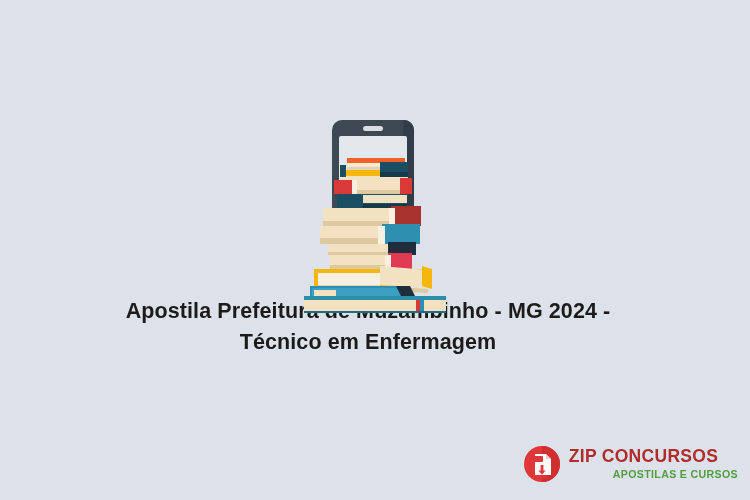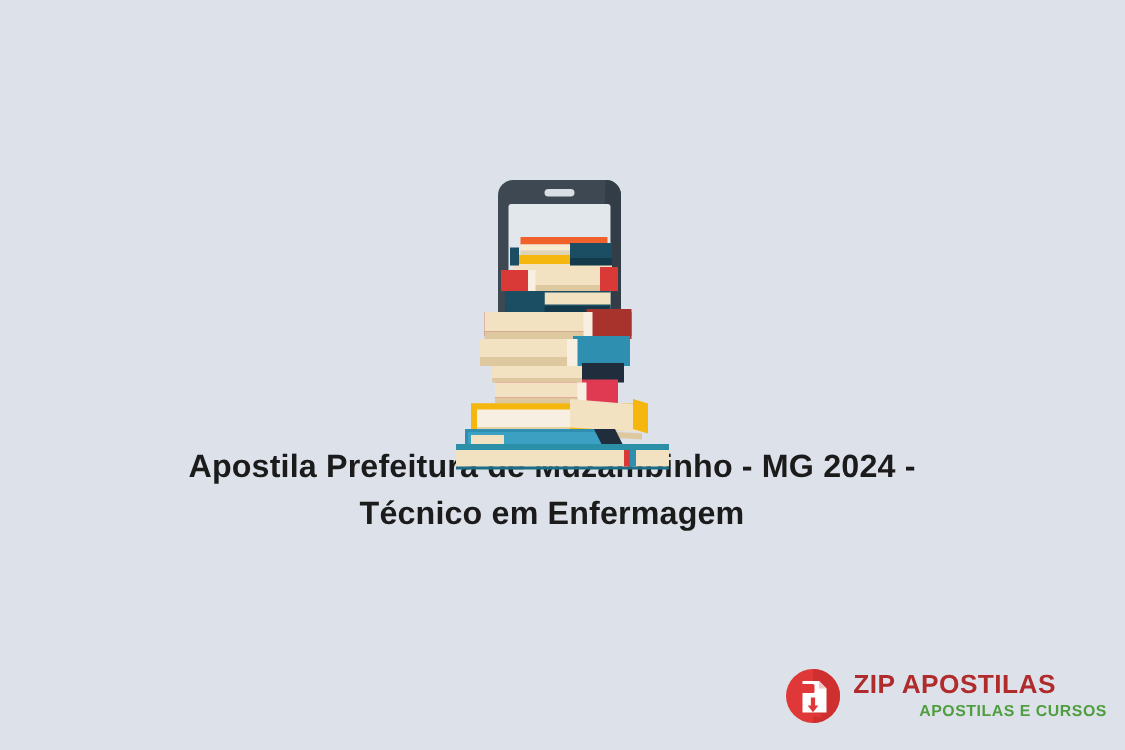--- a/index.html
+++ b/index.html
@@ -203,18 +203,18 @@
         <path d="M23 9 l5 5 h-5 z" fill="#f0c8c8"></path>
 
         <rect x="11" y="11" width="9" height="6" rx="1" ry="1" fill="#e03838"></rect>
 
         <rect x="17.6" y="20" width="2.8" height="6" fill="#e03838"></rect>
         <path d="M15.4 25.4 h7.2 l-3.6 4.4 z" fill="#e03838"></path>
         <rect x="13.5" y="30.6" width="11" height="2.2" fill="#e03838"></rect>
       </svg>
     </div>
     <div class="brand-text">
-      <div class="brand-name">ZIP APOSTILAS</div>
+      <div class="brand-name">ZIP CONCURSOS</div>
       <div class="brand-tag">APOSTILAS E CURSOS</div>
     </div>
   </div>
 
 </div>
 
 </body></html>

